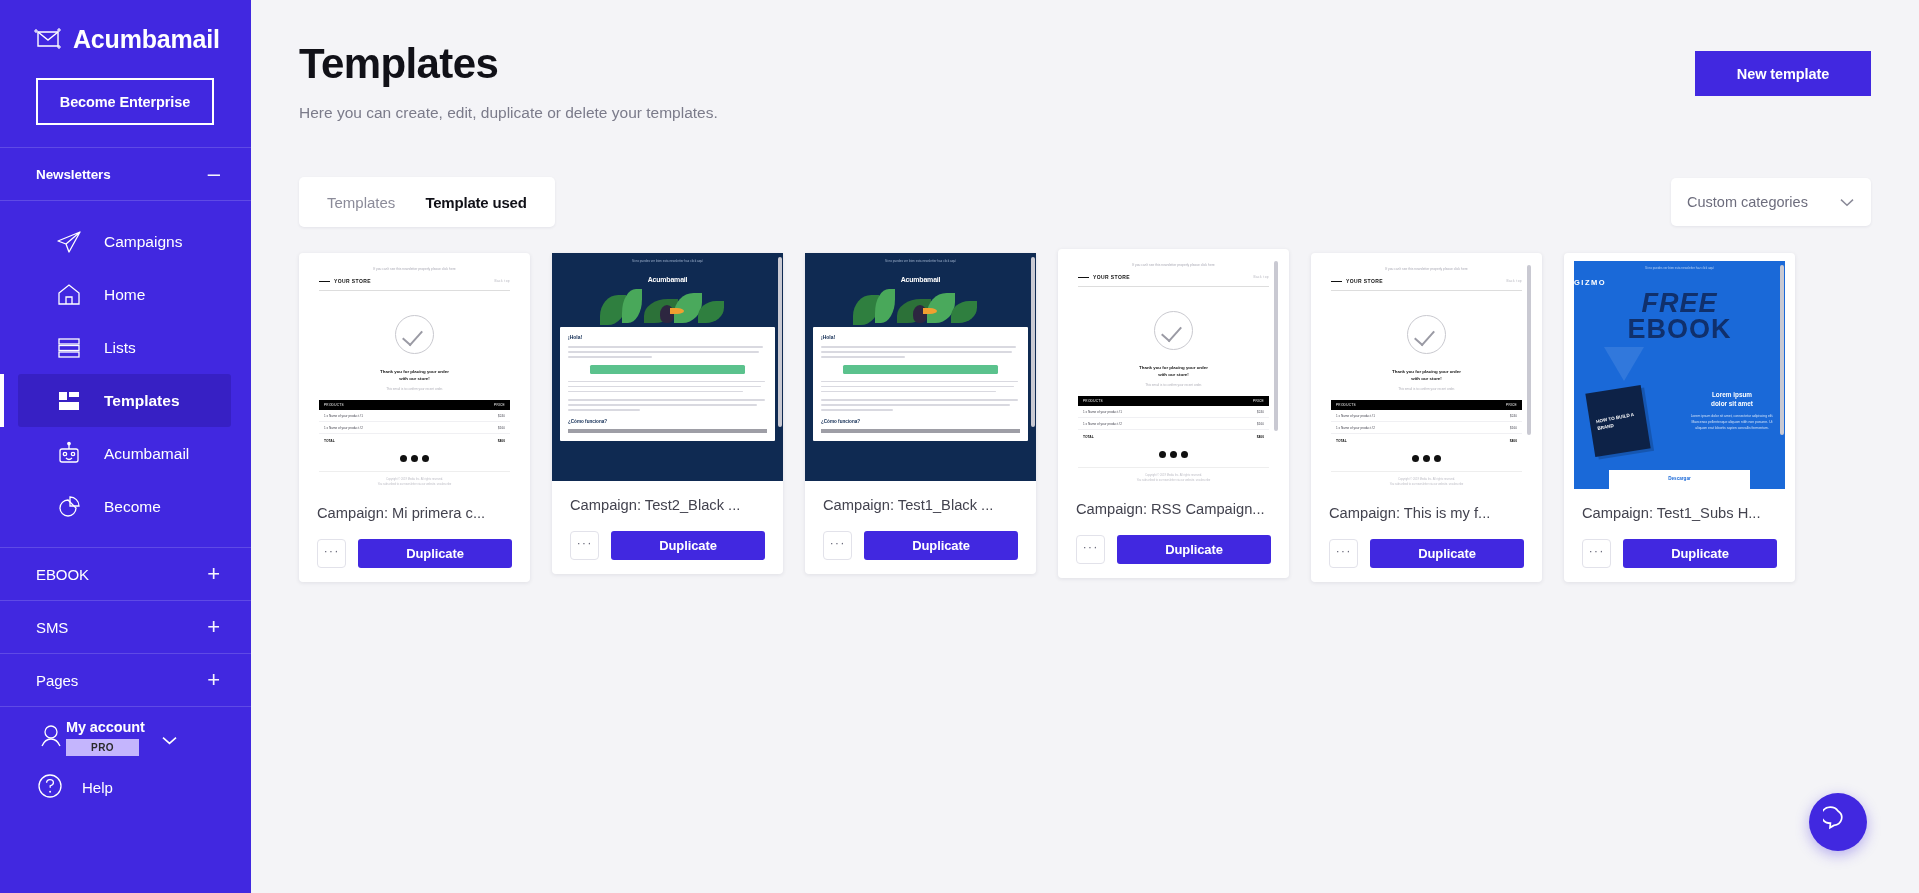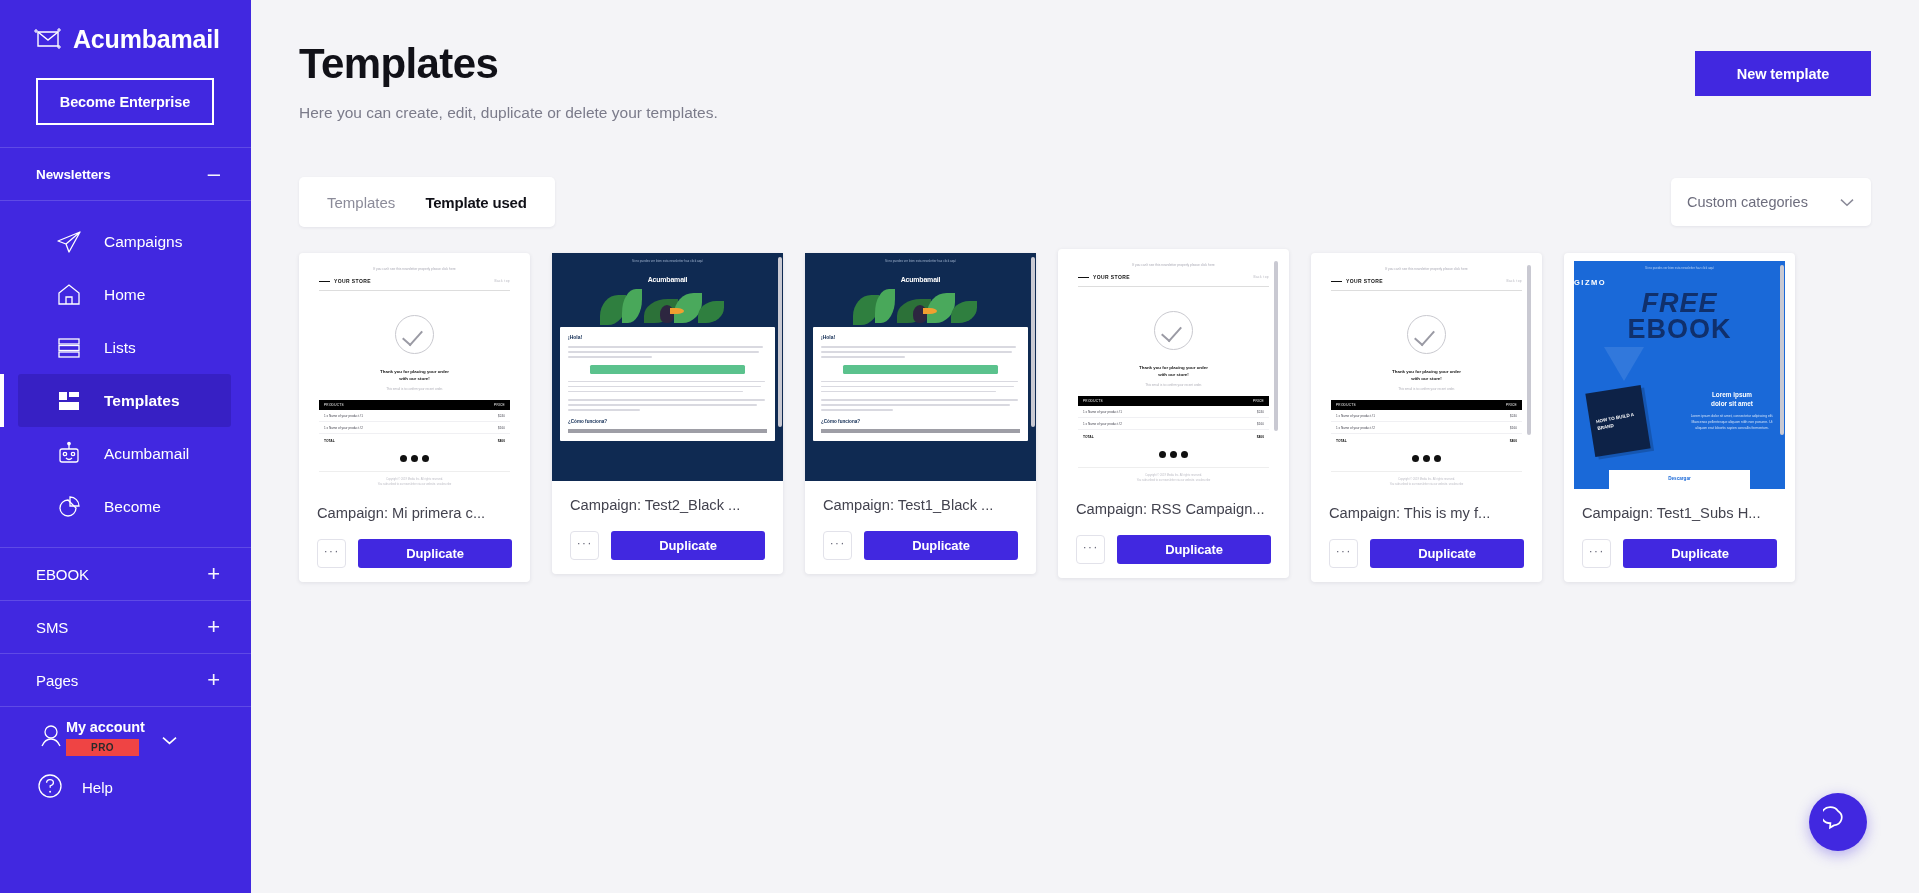--- a/index.html
+++ b/index.html
@@ -71,21 +71,21 @@
     content:""; position:absolute; left:-18px; top:0; bottom:0; width:4px; background:#fff;
   }
 
   .account-row {
     display:flex; align-items:center; 
     padding: 12px 0 6px 36px; cursor: pointer; position: relative;
   }
   .account-texts { display:flex; flex-direction: column; gap:4px; }
   .account-name { font-size: 14.5px; font-weight: bold; letter-spacing: -.1px;}
   .pro-badge {
-    background: #ef4444; color: #2a2a2a;
+    background: #c4b5fd; color: #2a2a2a;
     font-size: 10px; font-weight: bold;
     width: 73px; text-align:center; padding: 3px 0; letter-spacing: .4px;
   }
   .chev-acc { position:absolute; right: 74px; top: 24px; }
   .help-row {
     display:flex; align-items:center; gap: 18px;
     padding: 10px 0 0 36px; cursor: pointer; font-size: 15px;
   }
 
   

